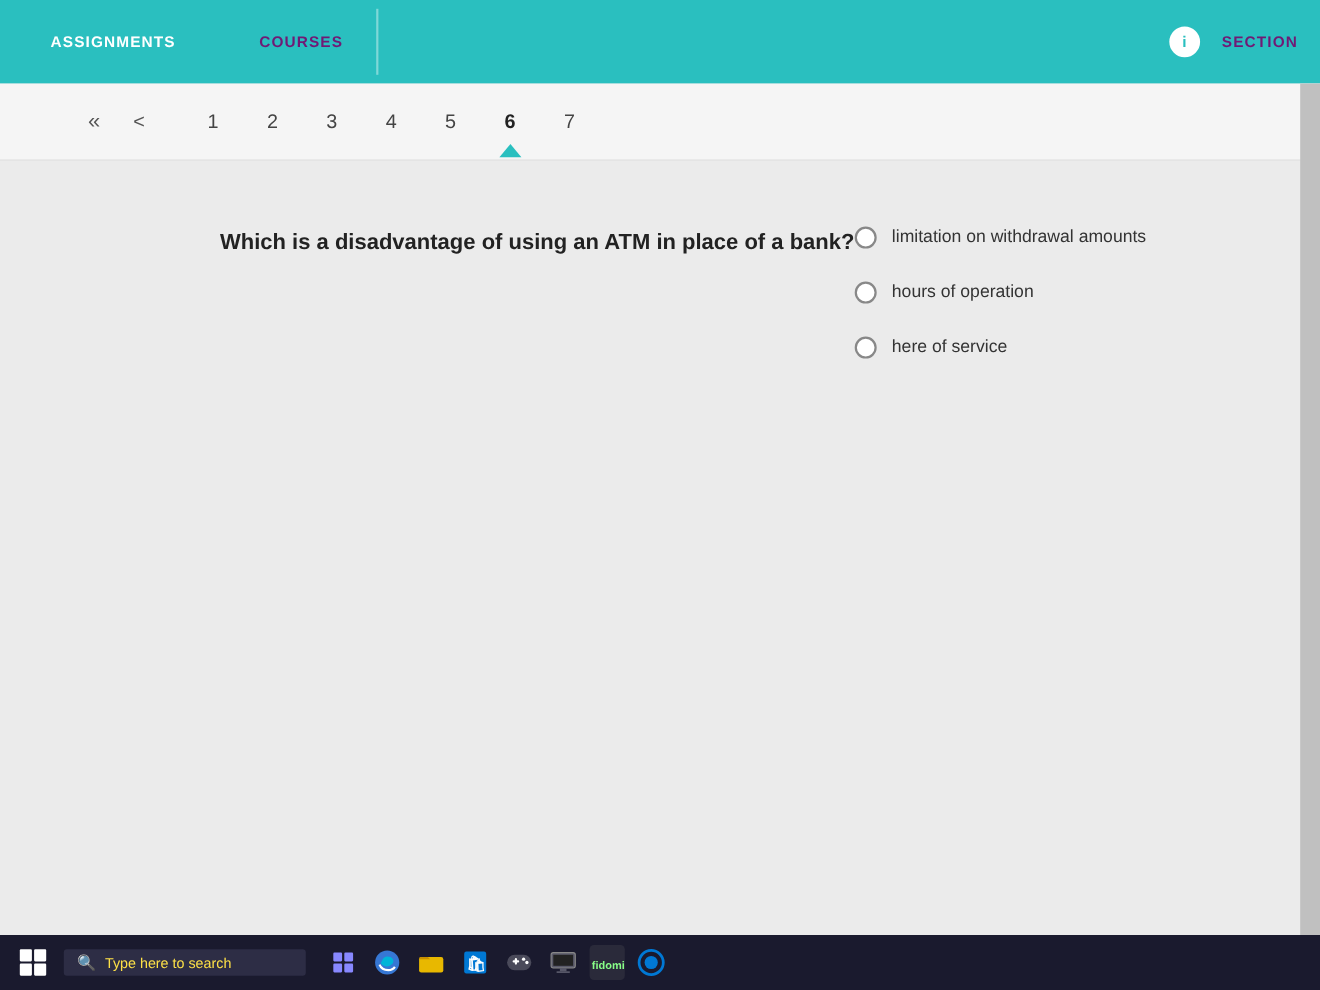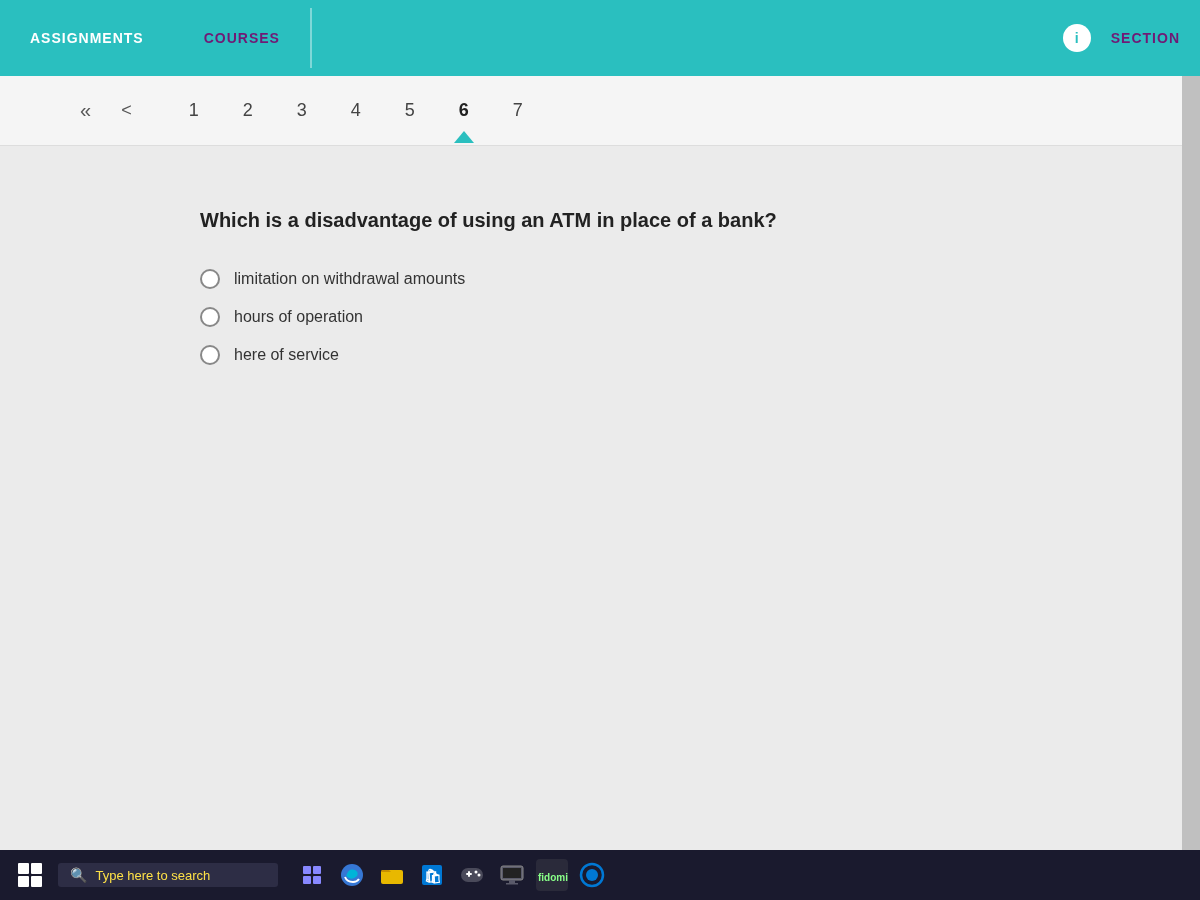--- a/index.html
+++ b/index.html
@@ -12,21 +12,21 @@
       background: #2abfbf;
       display: flex;
       align-items: center;
       position: relative;
     }
     .nav-assignments {
       color: white;
       font-size: 14px;
       font-weight: bold;
       letter-spacing: 1px;
-      padding: 0 30px;
+      padding: 0 46px;
       cursor: pointer;
     }
     .nav-courses {
       color: #701a75;
       font-size: 14px;
       font-weight: bold;
       letter-spacing: 1px;
       padding: 0 30px;
       cursor: pointer;
     }
@@ -125,35 +125,35 @@
       border-right: 10px solid transparent;
       border-bottom: 12px solid #2abfbf;
     }
 
     
     .main-content {
       width: 100%;
       height: calc(900px - 76px - 70px - 50px);
       background: #ebebeb;
       display: flex;
-      flex-direction: column;
+      flex-direction: row;
       align-items: flex-start;
       padding: 60px 120px 30px 200px;
     }
     .question-text {
       font-size: 20px;
       font-weight: bold;
       color: #222;
       margin-bottom: 35px;
       line-height: 1.4;
     }
     .answer-options {
       display: flex;
       flex-direction: column;
-      gap: 18px;
+      gap: 30px;
     }
     .answer-option {
       display: flex;
       align-items: center;
       gap: 14px;
       cursor: pointer;
     }
     .radio-circle {
       width: 20px;
       height: 20px;

